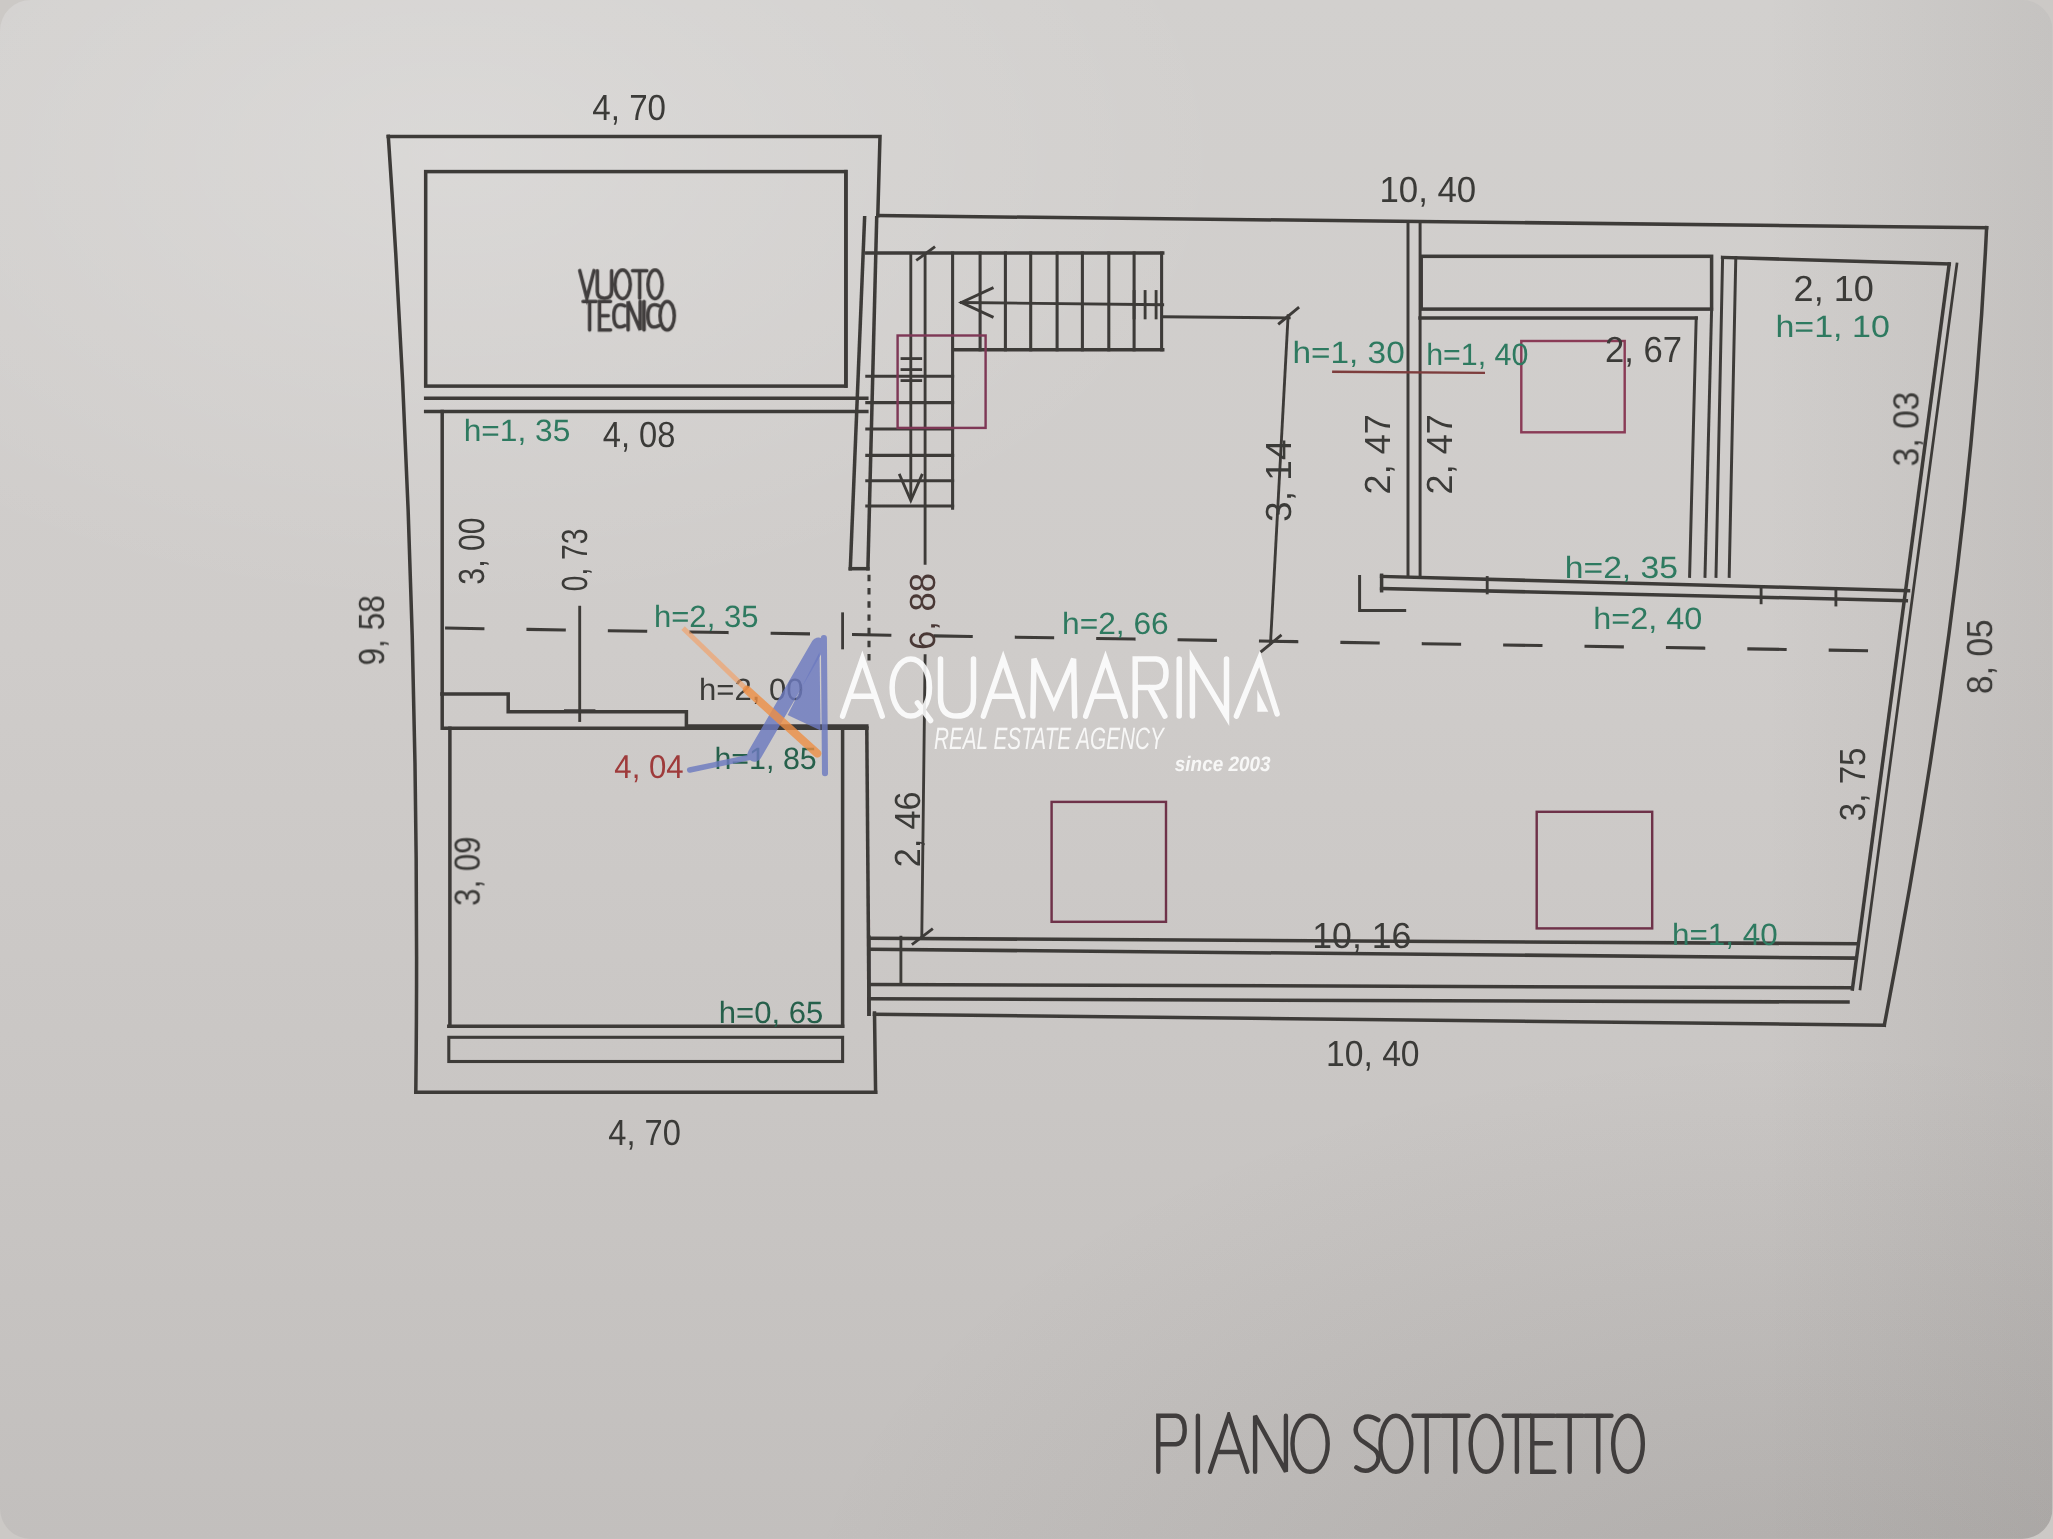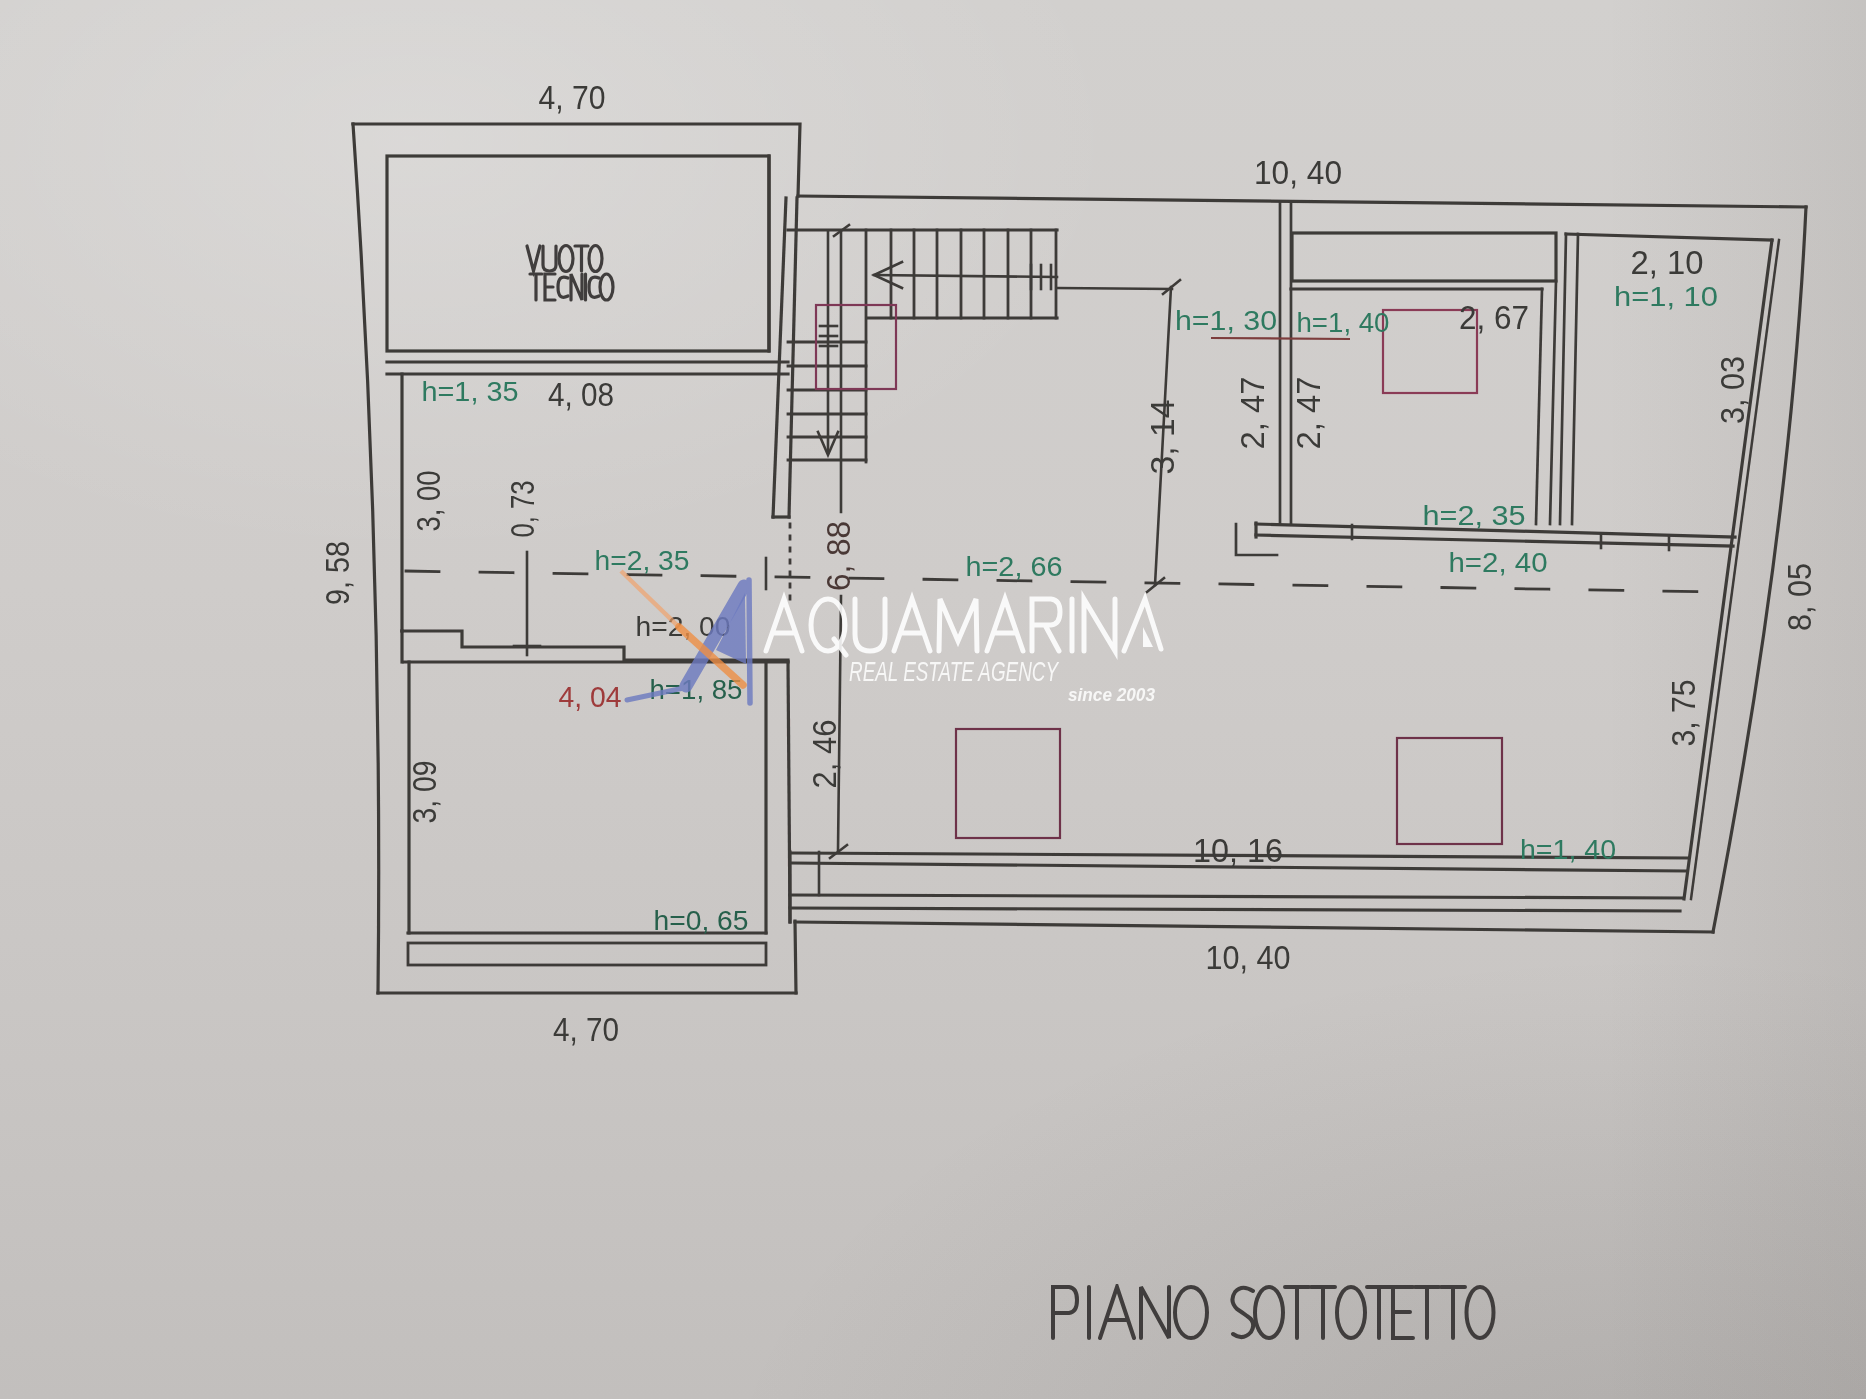--- a/index.html
+++ b/index.html
@@ -3,20 +3,21 @@
 <meta charset="utf-8">
 <style>
   html,body{margin:0;padding:0;}
   body{width:1866px;height:1399px;overflow:hidden;background:#ccc9c6;font-family:"Liberation Sans",sans-serif;}
   #page{position:relative;width:1866px;height:1399px;
     background:
       radial-gradient(1200px 700px at 22% 10%, rgba(255,255,255,0.20), rgba(255,255,255,0) 60%),
       linear-gradient(90deg, rgba(0,0,0,0) 86%, rgba(45,40,36,0.08) 100%),
       radial-gradient(1500px 900px at 88% 108%, rgba(40,36,34,0.12), rgba(0,0,0,0) 62%),
       linear-gradient(180deg, #d2d0ce 0%, #cfccca 42%, #c9c6c4 72%, #c2bfbd 100%);
+    border-radius: 28px;
   }
   svg{position:absolute;left:0;top:0;}
   text{font-family:"Liberation Sans",sans-serif;}
 </style>
 </head>
 <body>
 <div id="page">
 <svg width="1866" height="1399" viewBox="0 0 1866 1399">
   <defs>
     <filter id="soft" x="-5%" y="-5%" width="110%" height="110%">

